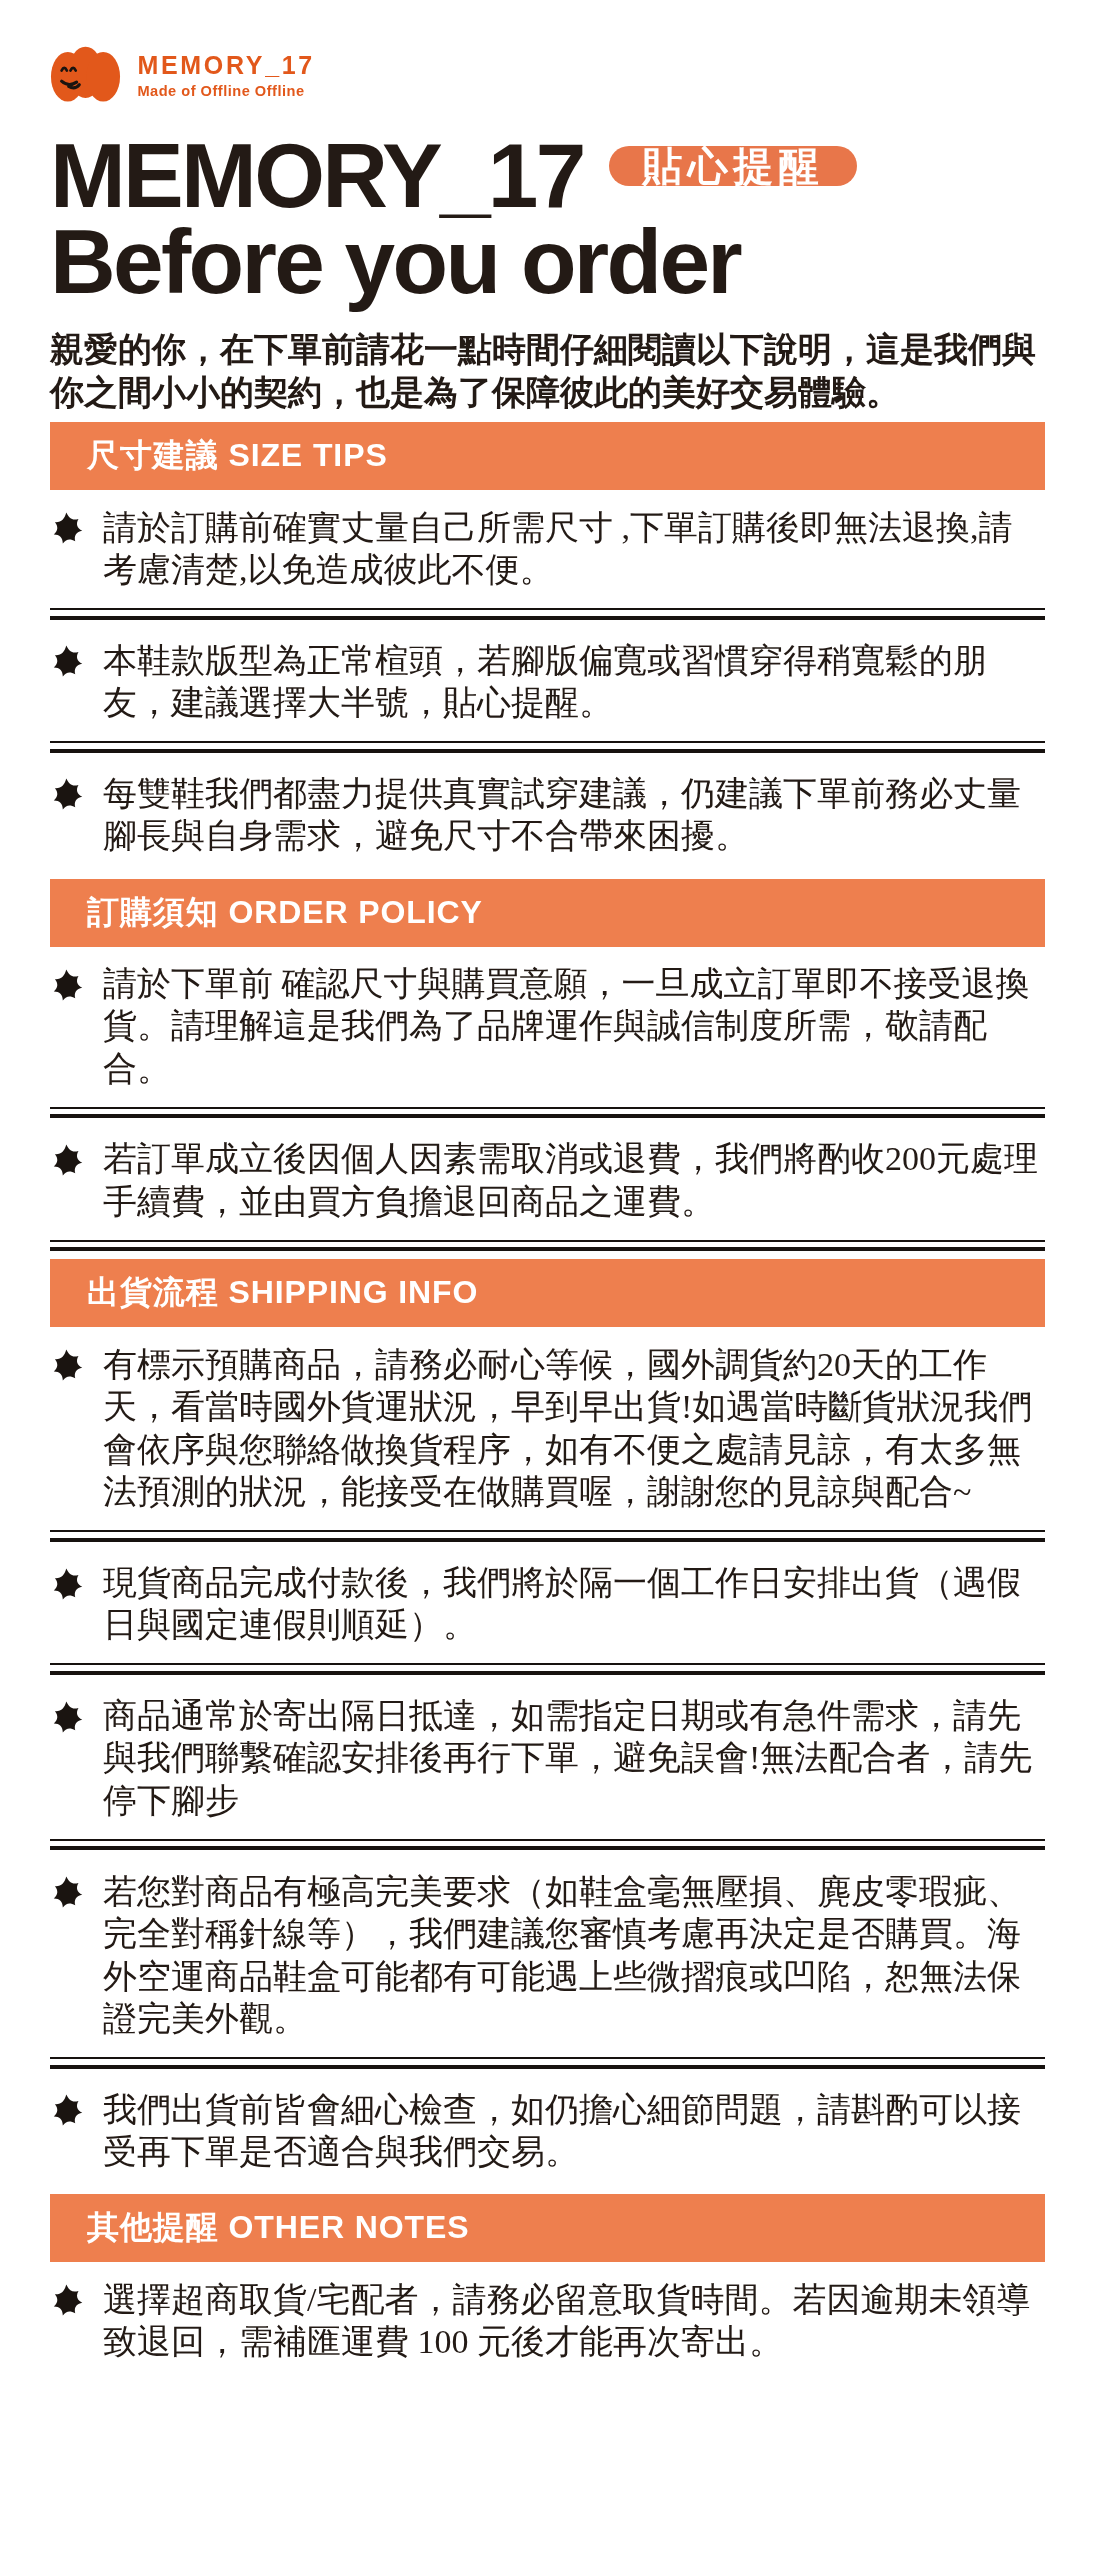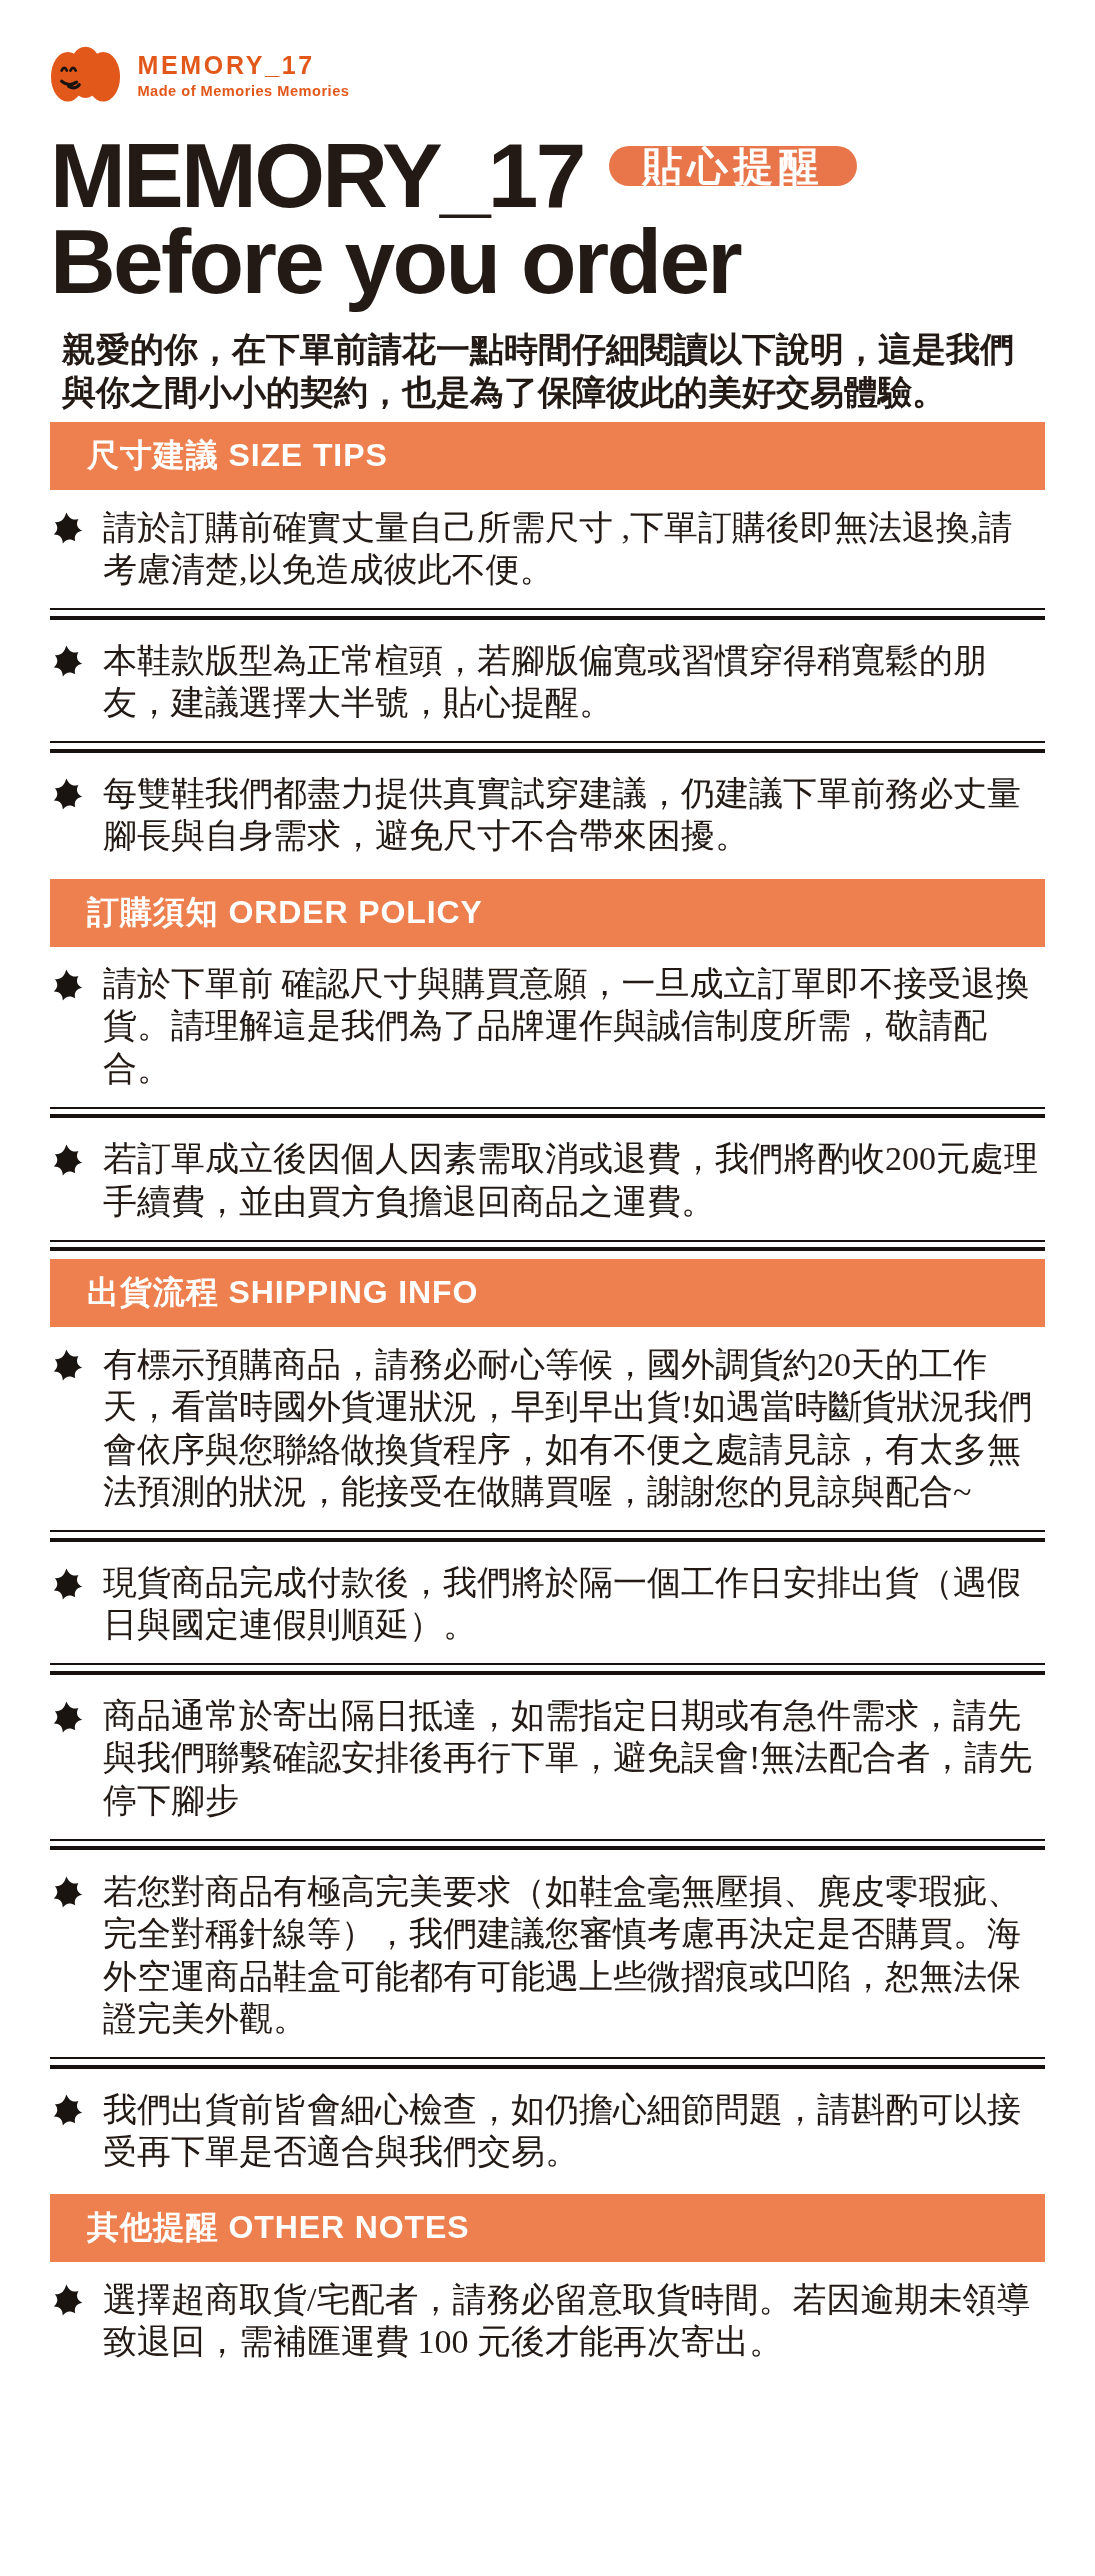--- a/index.html
+++ b/index.html
@@ -23,21 +23,21 @@
   .brand-name{color:var(--logo-orange);font-size:25px;font-weight:800;letter-spacing:2.7px;}
   .brand-tagline{color:var(--logo-orange);font-size:14.6px;font-weight:700;margin-top:2.7px;letter-spacing:0.5px;}
   
   .h1{margin-top:27px;font-weight:900;font-size:91px;line-height:.95;letter-spacing:-2.7px;}
   .h1-row{display:flex;align-items:flex-start;gap:25.6px;}
   .badge{
     font-size:40px;font-weight:700;color:#fff;background:var(--badge-orange);
     border-radius:55px;padding:0 33px;line-height:1;margin-top:12.8px;
     letter-spacing:5.5px;white-space:nowrap;flex:0 0 auto;
   }
-  .intro{font-size:34px;font-weight:600;line-height:1.27;margin:22px 0 0 12px;}
+  .intro{font-size:34px;font-weight:600;line-height:1.27;margin:22px 0 0 0;}
   
   .section-bar{
     margin-top:8px;background:var(--bar-orange);color:#fff;
     font-size:32px;font-weight:700;padding:12px 18px 12px 37px;letter-spacing:0.9px;
   }
   
   .item{position:relative;padding:16.4px 0 12.8px 53px;font-size:34px;font-weight:500;line-height:1.25;font-family:Liberation Serif, serif;}
   .item .bullet{position:absolute;left:0.9px;top:21px;width:35px;height:35px;}
   .divider{border-top:2.7px solid var(--line);border-bottom:4.6px solid var(--line);height:5.5px;margin:3.7px 0;}
   .hidden-defs{position:absolute;width:0;height:0;overflow:hidden;}
@@ -59,21 +59,21 @@
     <svg class="brand-blob" viewBox="0 0 80 70">
       <ellipse cx="20" cy="37" rx="19" ry="28" fill="#E2581B"></ellipse>
       <ellipse cx="40" cy="32" rx="19" ry="29" fill="#E2581B"></ellipse>
       <ellipse cx="60" cy="37" rx="19" ry="28" fill="#E2581B"></ellipse>
       <path d="M13 30 q3 -6 6 0 M23 30 q3 -6 6 0" stroke="#1A1410" stroke-width="3" fill="none" stroke-linecap="round"></path>
       <path d="M13 42 q8 7 17 1" stroke="#1A1410" stroke-width="3.5" fill="none" stroke-linecap="round"></path>
       <path d="M21 48 q7 4 12 -2" stroke="#1A1410" stroke-width="3.5" fill="none" stroke-linecap="round"></path>
     </svg>
     <div>
       <div class="brand-name">MEMORY_17</div>
-      <div class="brand-tagline">Made of Memories Memories</div>
+      <div class="brand-tagline">Made of Offline Offline</div>
     </div>
   </div>
 
   <div class="h1">
     <div class="h1-row">
       <span>MEMORY_17</span>
       <span class="badge">貼心提醒</span>
     </div>
     <div>Before you order</div>
   </div>

